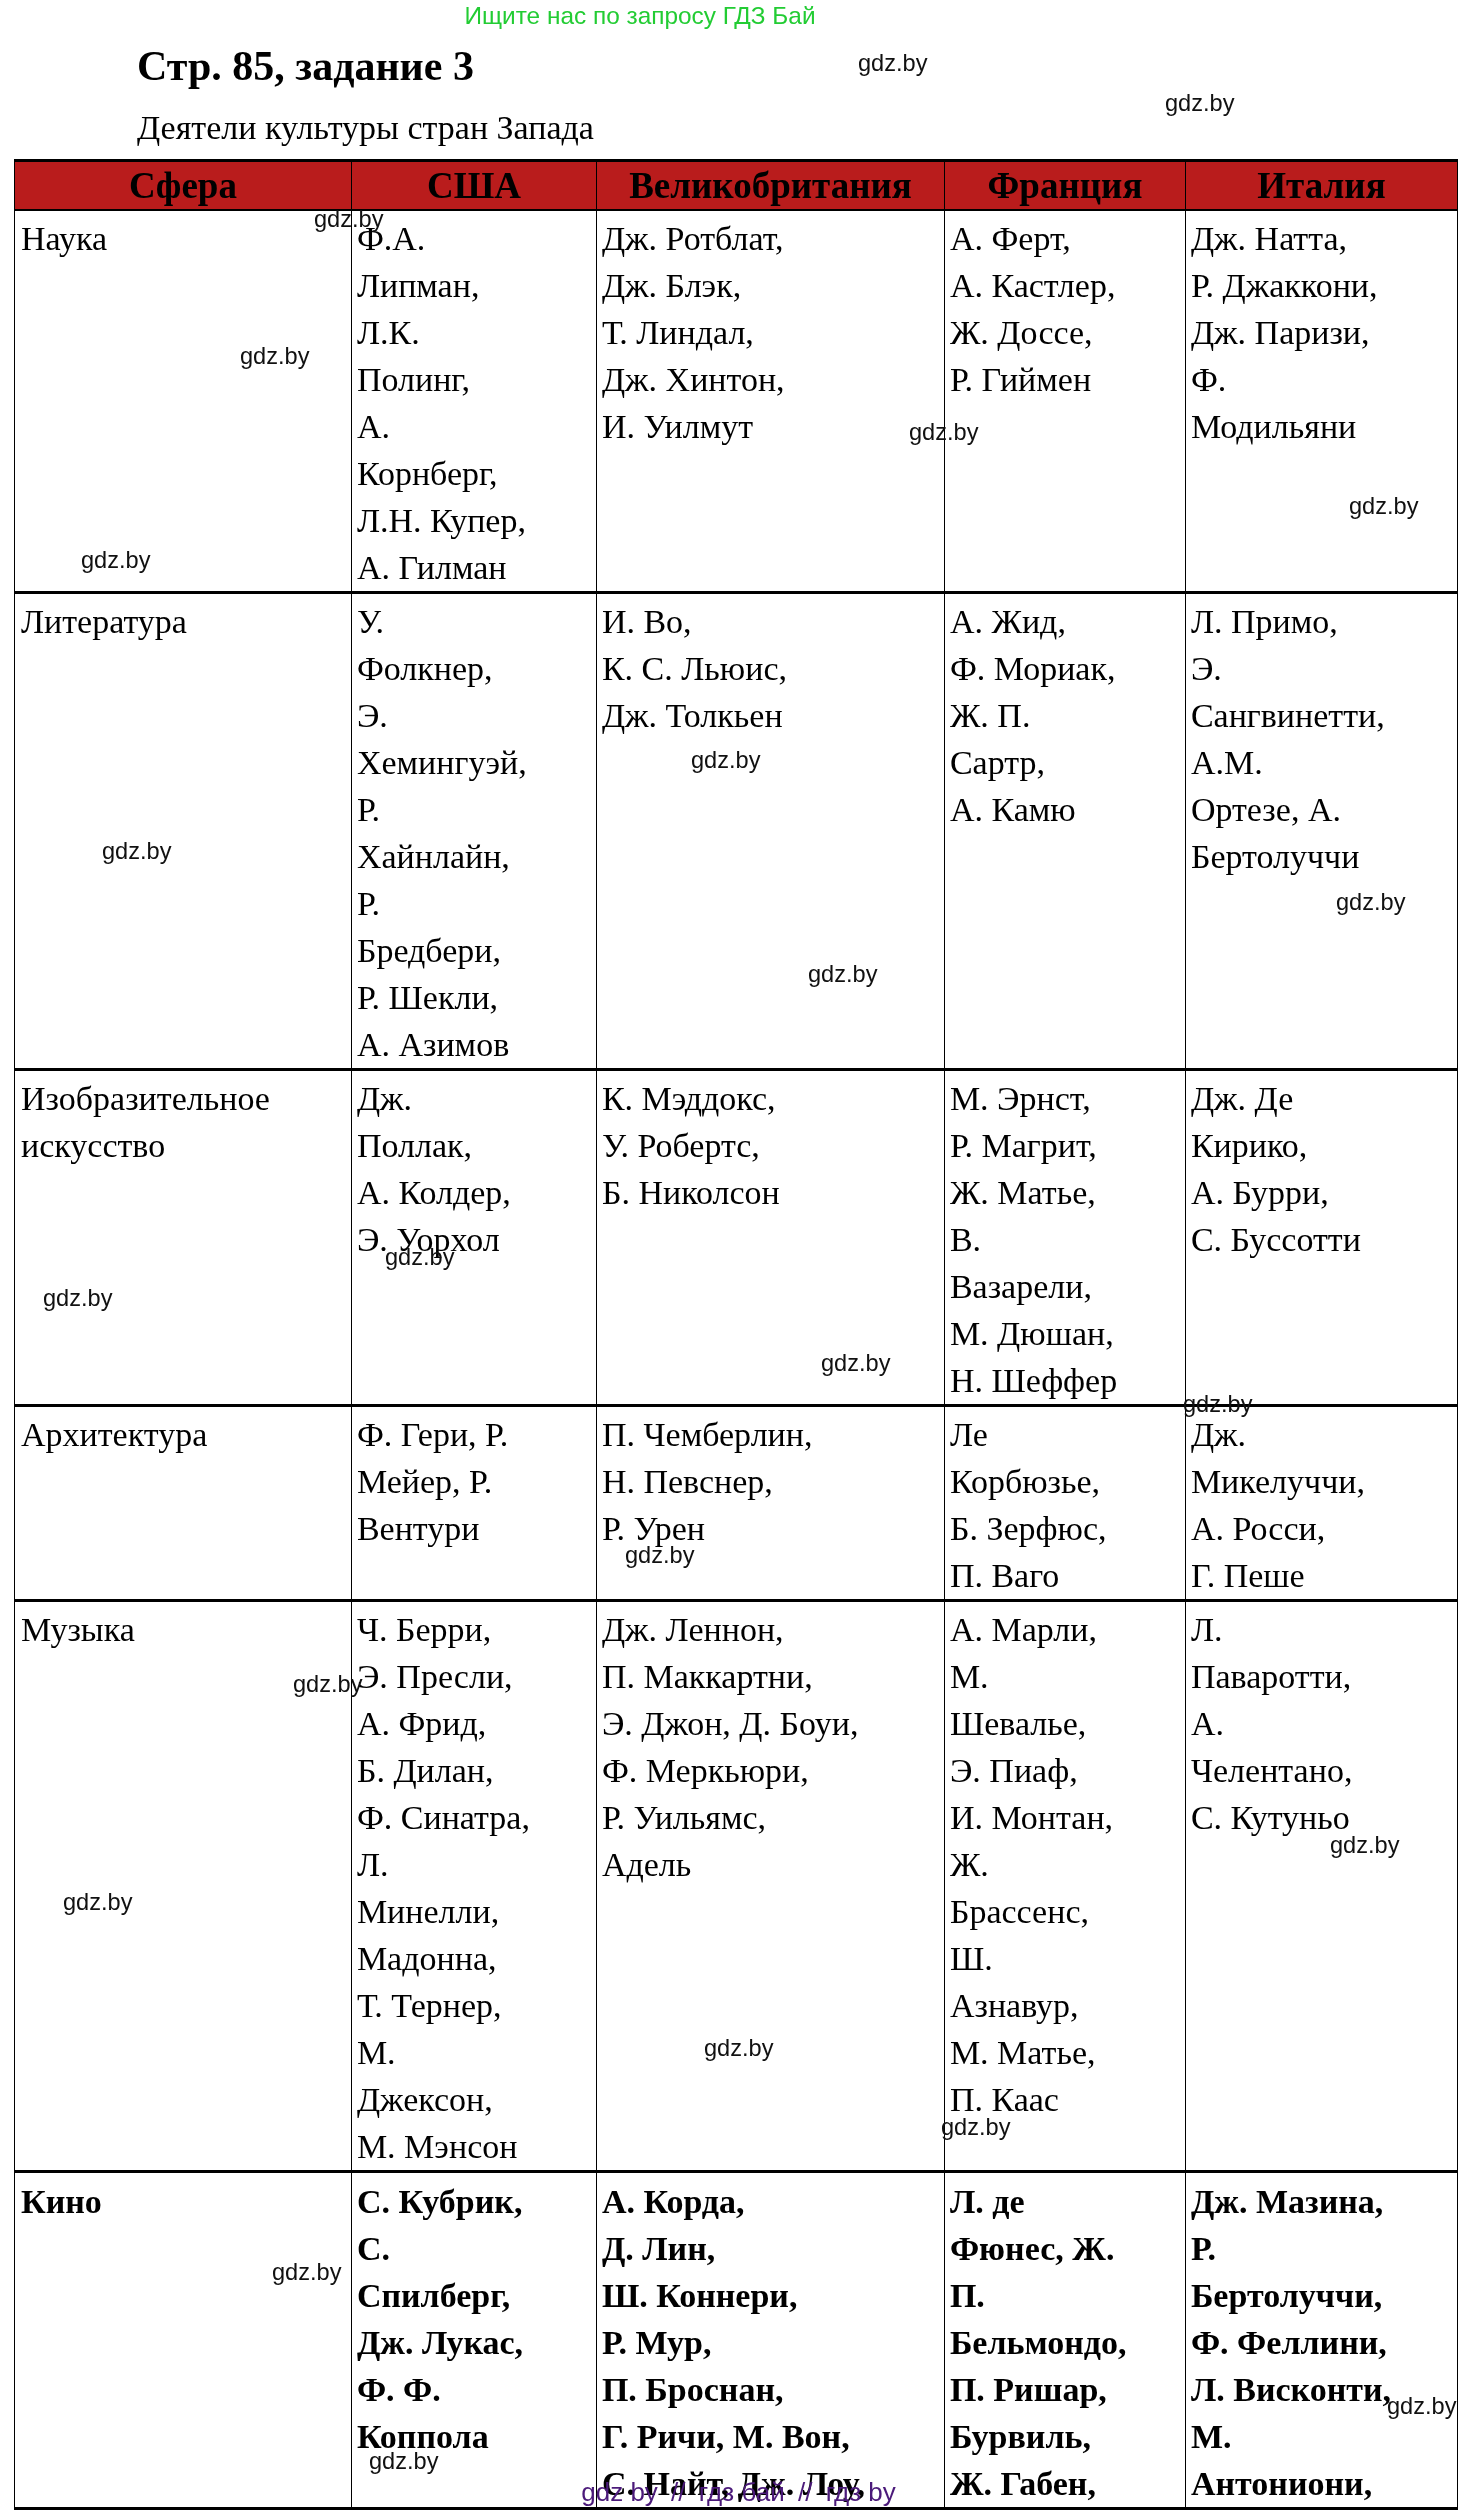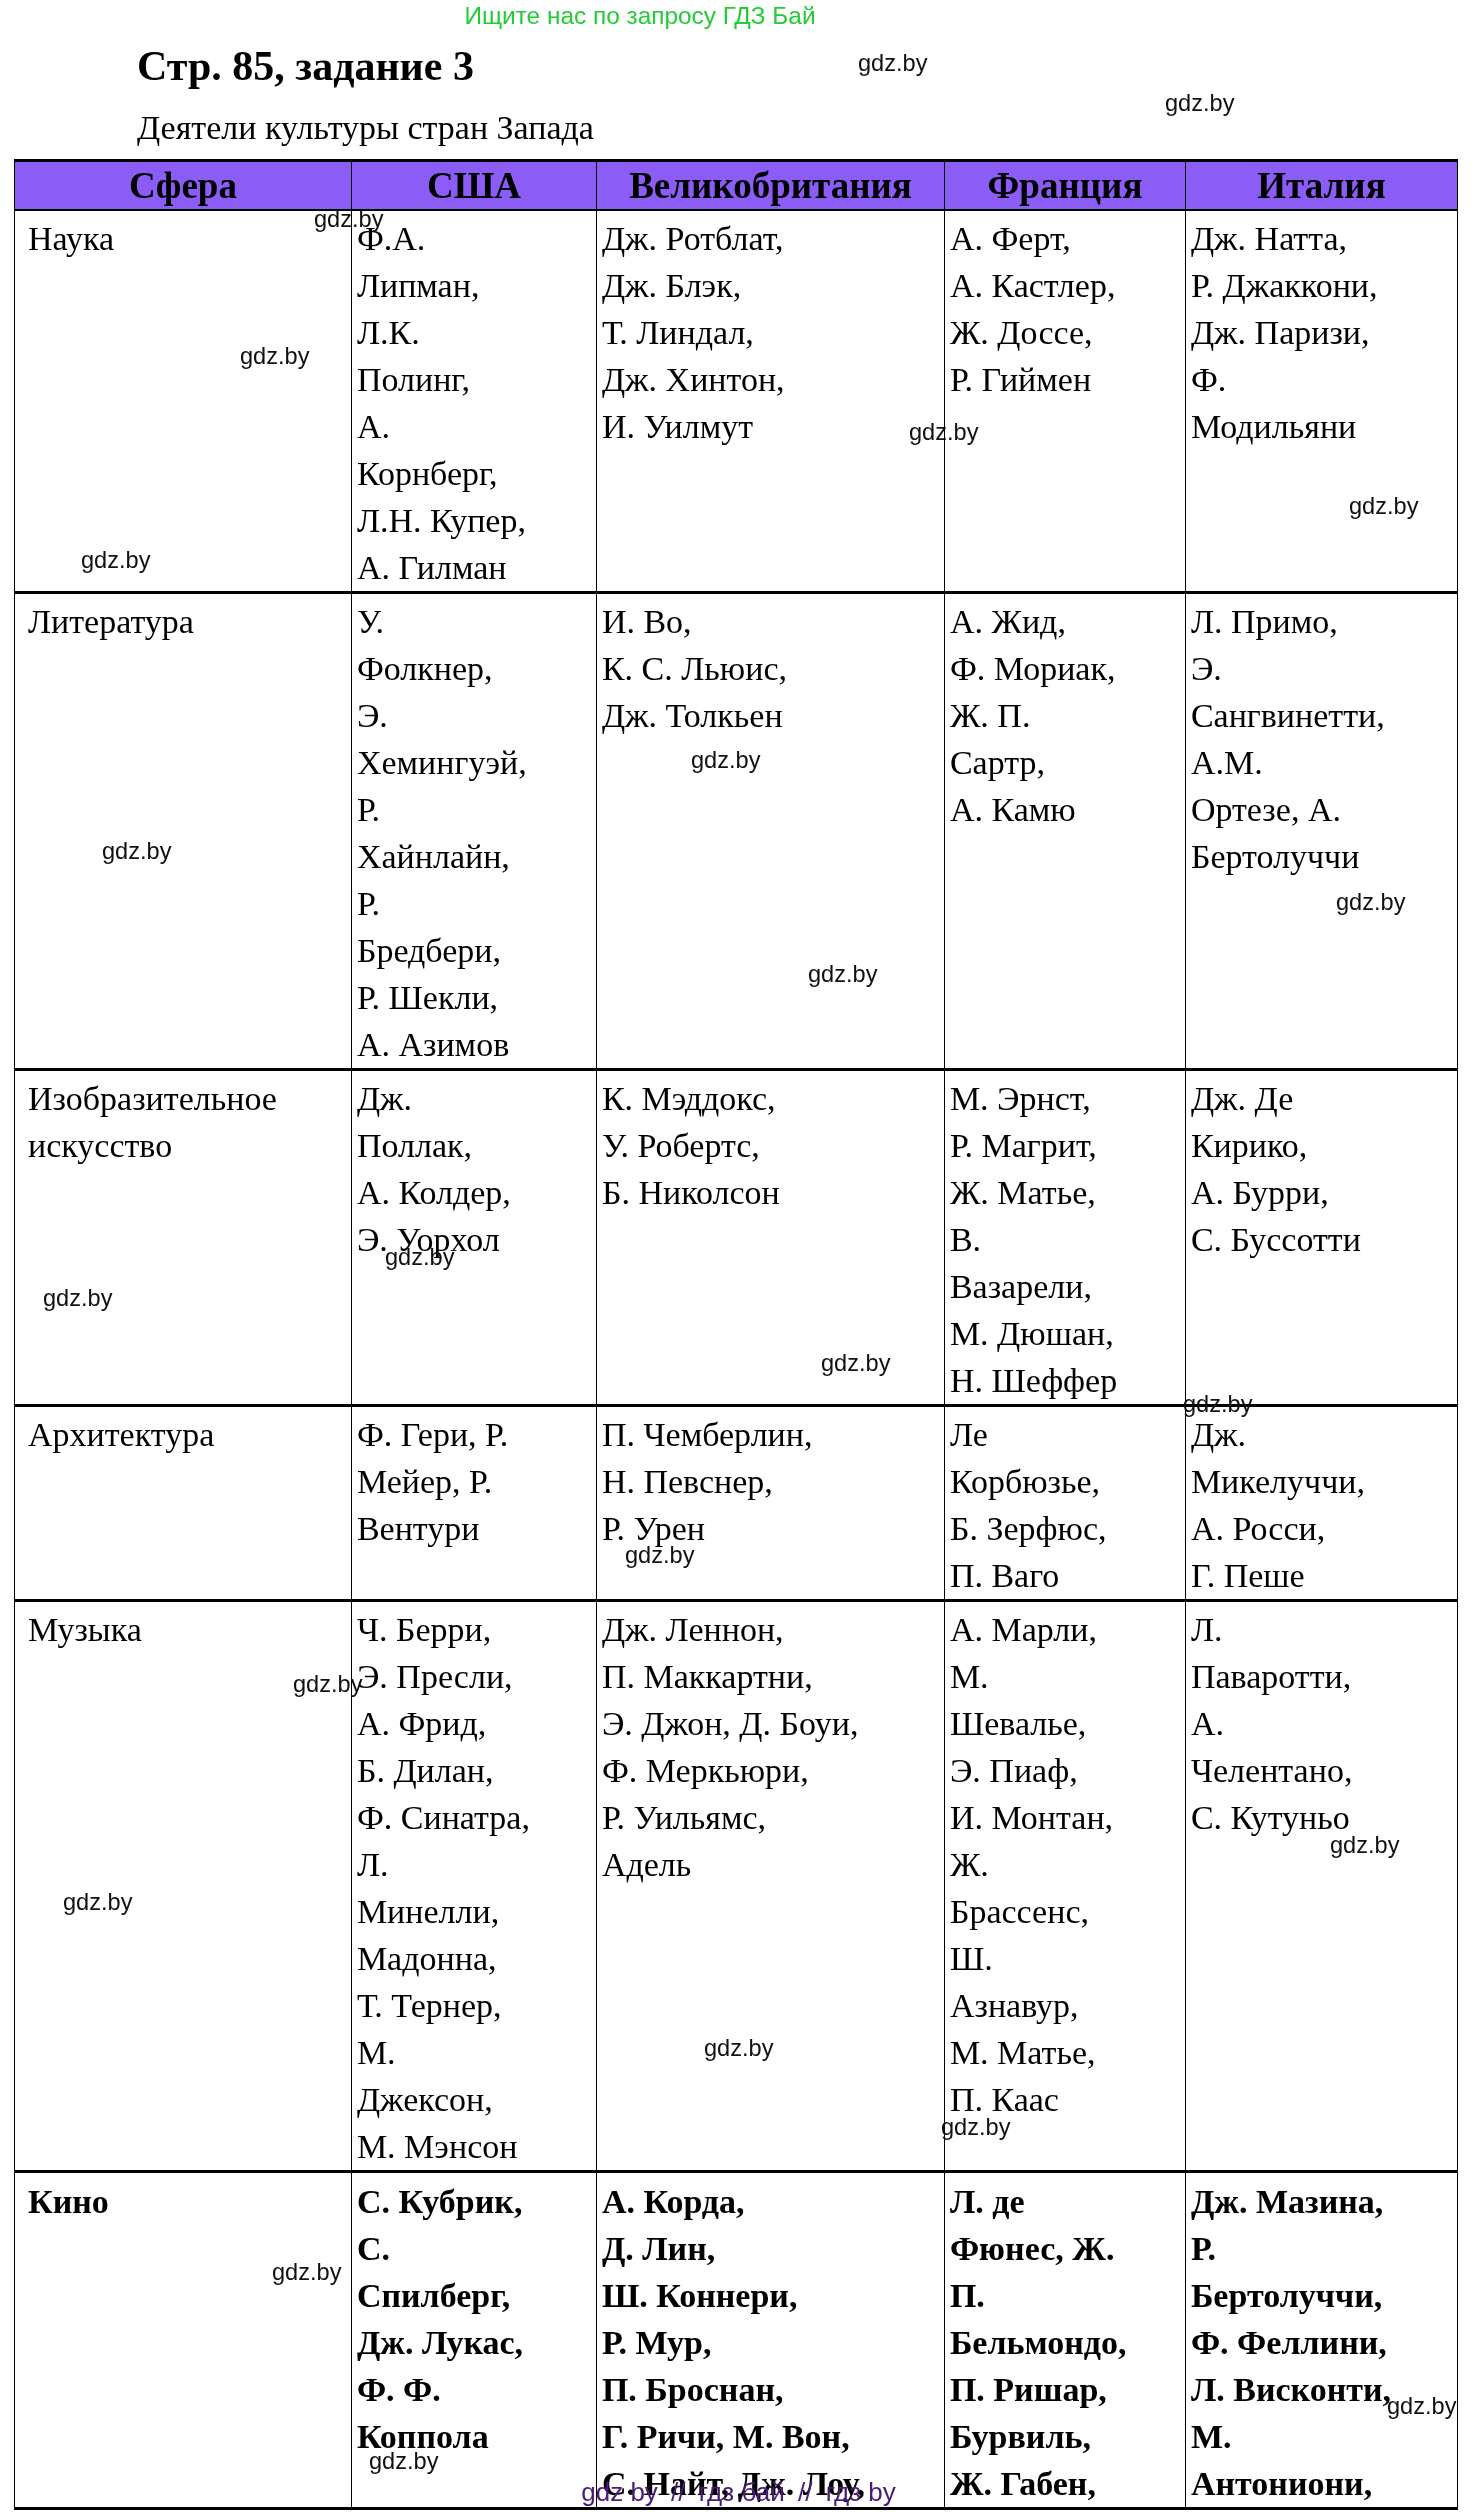--- a/index.html
+++ b/index.html
@@ -7,24 +7,24 @@
          font-family:"Liberation Serif", "DejaVu Serif", serif; color:#000; }
   .promo { position:absolute; top:1.6px; left:0; width:1280px; text-align:center;
            font-family:"Liberation Sans", "DejaVu Sans", sans-serif; font-size:24.4px; color:#22cc33; }
   .title { position:absolute; left:137px; top:42px; font-size:42px; font-weight:bold; line-height:49px; }
   .subtitle { position:absolute; left:137px; top:103px; font-size:34px; line-height:49px; }
   .wm { position:absolute; font-family:"Liberation Sans", "DejaVu Sans", sans-serif;
         font-size:23.6px; color:#111; line-height:24.4px; white-space:nowrap; z-index:5; }
   table.main { position:absolute; left:14px; top:159px; width:1443px; border-collapse:collapse;
                table-layout:fixed; }
   table.main th, table.main td { border:1.2px solid #000; padding:0 4.9px; vertical-align:top; }
-  table.main thead th { background:#8b5cf6; font-weight:bold; font-size:37px; text-align:center;
+  table.main thead th { background:#b91c1c; font-weight:bold; font-size:37px; text-align:center;
                         height:47px; line-height:47px; padding:0 3.3px; border-top:3.3px solid #000; border-bottom:2.4px solid #000; }
   table.main td { font-size:34px; line-height:47px; text-align:left; padding-top:4.1px; }
-  table.main td.sphere { text-align:left; padding-left:13px;border-radius:13px; }
+  table.main td.sphere { text-align:left; padding-left:6px;border-radius:13px; }
   table.main tr.row > td { border-bottom:3.3px solid #000; }
   table.main tbody tr:last-child > td { border-bottom:3.3px solid #000;font-weight:bold; }
   .cell-line { display:block; }
   .footer { position:absolute; top:2477px; left:0; width:1477px; text-align:center;
             font-family:"Liberation Sans", "DejaVu Sans", sans-serif; font-size:26px; color:#4b1a7a; }
   .footer span { margin:0 3px; }
 </style>
 </head>
 <body>
 

